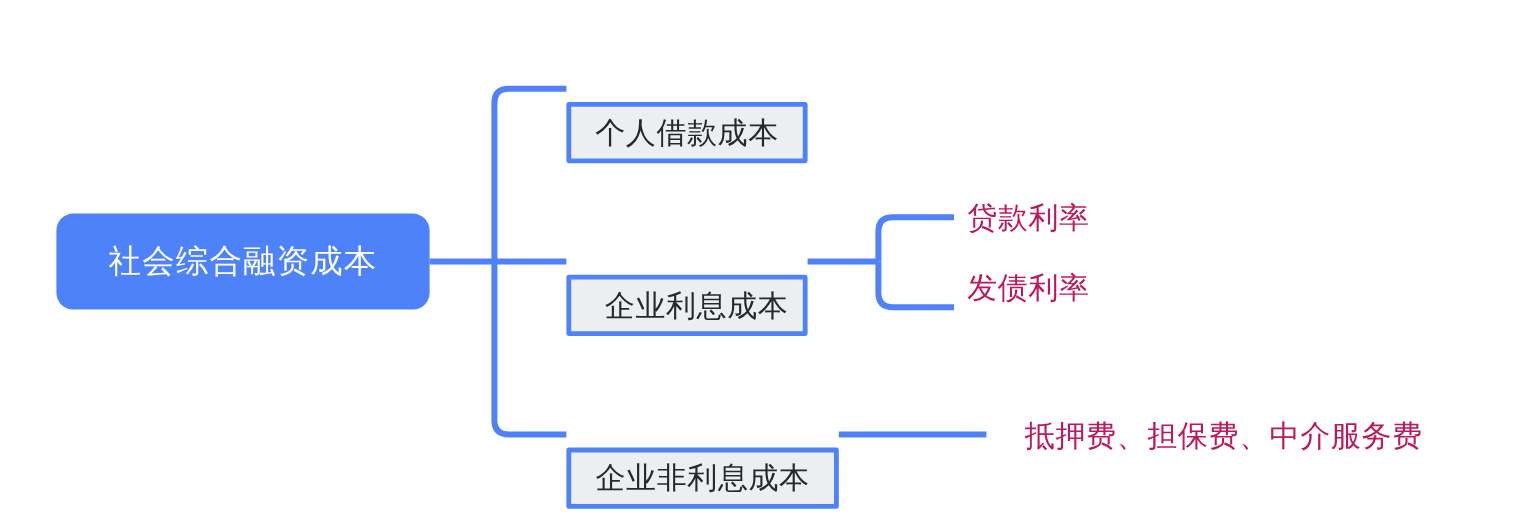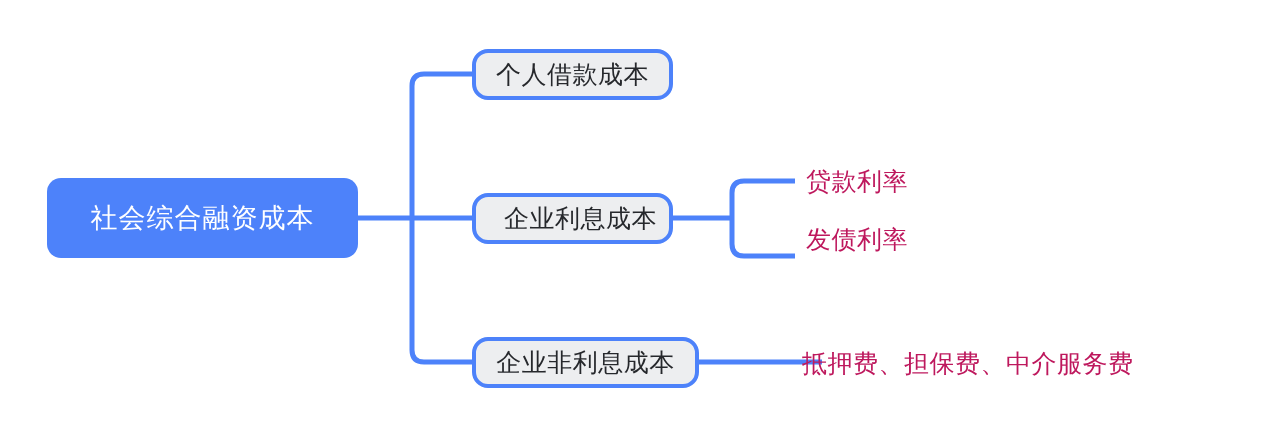--- a/index.html
+++ b/index.html
@@ -40,24 +40,25 @@
     height: 80px;
     background: #4d82fa;
     border-radius: 14px;
     color: #ffffff;
     font-size: 27px;
     letter-spacing: 1px;
   }
   .branch-node {
     background: #edeef0;
     border: 4px solid #4d82fa;
-    border-radius: 16px;
+    border-radius: 2px;
     color: #26282c;
     font-size: 25px;
     letter-spacing: 0.5px;
+    margin-top: 36px;
   }
   #node-personal-borrowing-cost {
     left: 472px;
     top: 49px;
     width: 201px;
     height: 51px;
   }
   #node-enterprise-interest-cost {
     left: 472px;
     top: 193px;
@@ -82,21 +83,21 @@
     top: 163px;
     height: 36px;
   }
   #leaf-bond-rate {
     left: 806px;
     top: 221px;
     height: 36px;
     text-align: right;
   }
   #leaf-fees {
-    left: 802px;
+    left: 854px;
     top: 345px;
     height: 36px;
   }
 </style>
 </head>
 <body>
 
 <div id="mindmap-canvas">
 
   <svg id="connector-layer" width="1264" height="436" viewBox="0 0 1264 436" fill="none">

